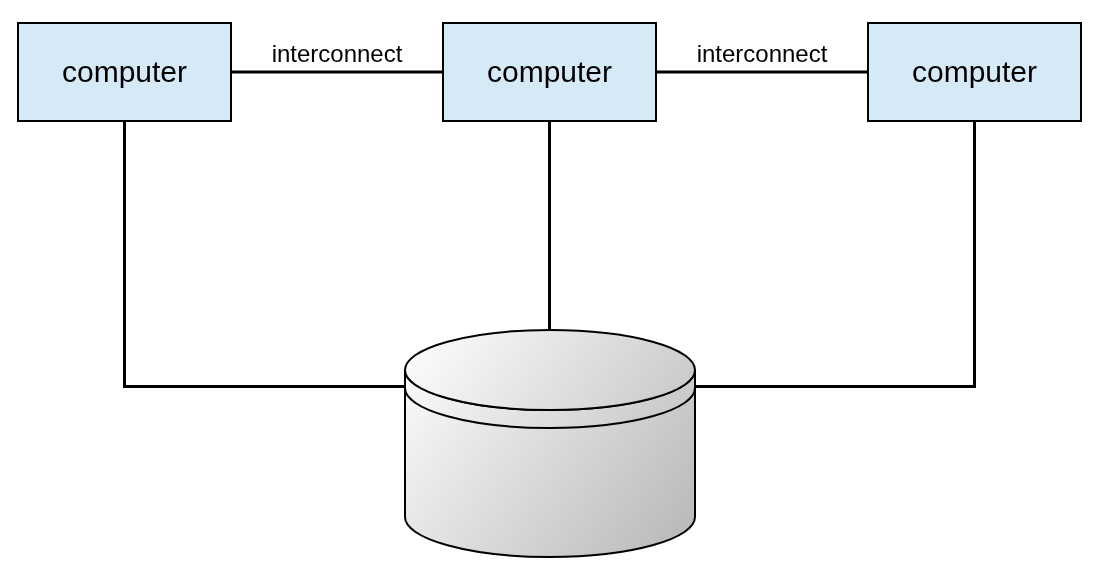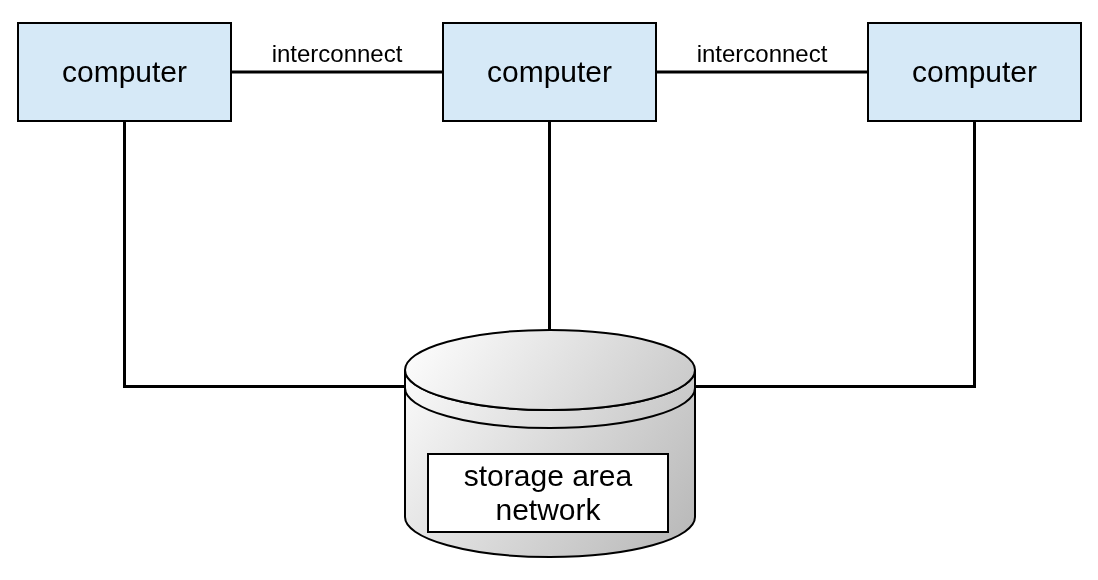--- a/index.html
+++ b/index.html
@@ -130,17 +130,14 @@
     <span>computer</span>
   </div>
 
   <div class="interconnect-label i1">
     <span>interconnect</span>
   </div>
   <div class="interconnect-label i2">
     <span>interconnect</span>
   </div>
 
-  <div class="storage-label">
-    <span>storage area network</span>
-  </div>
 
 </div>
 
 </body></html>

